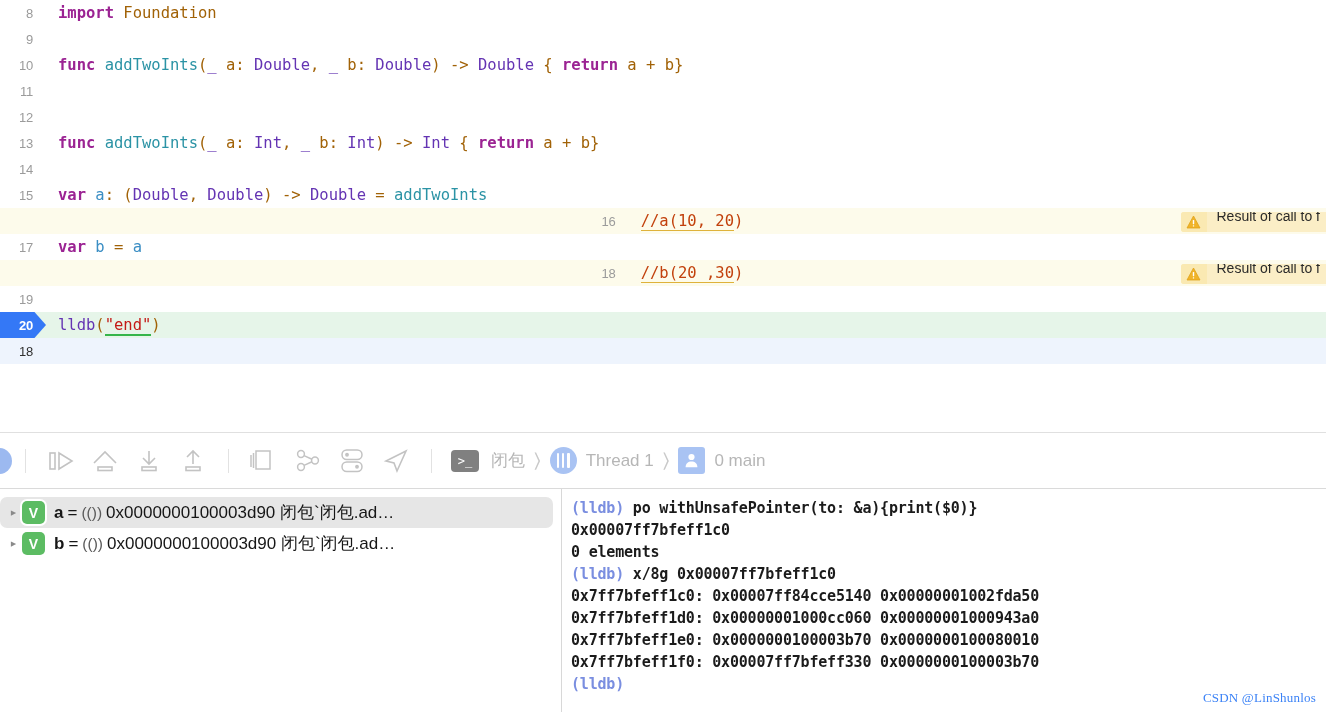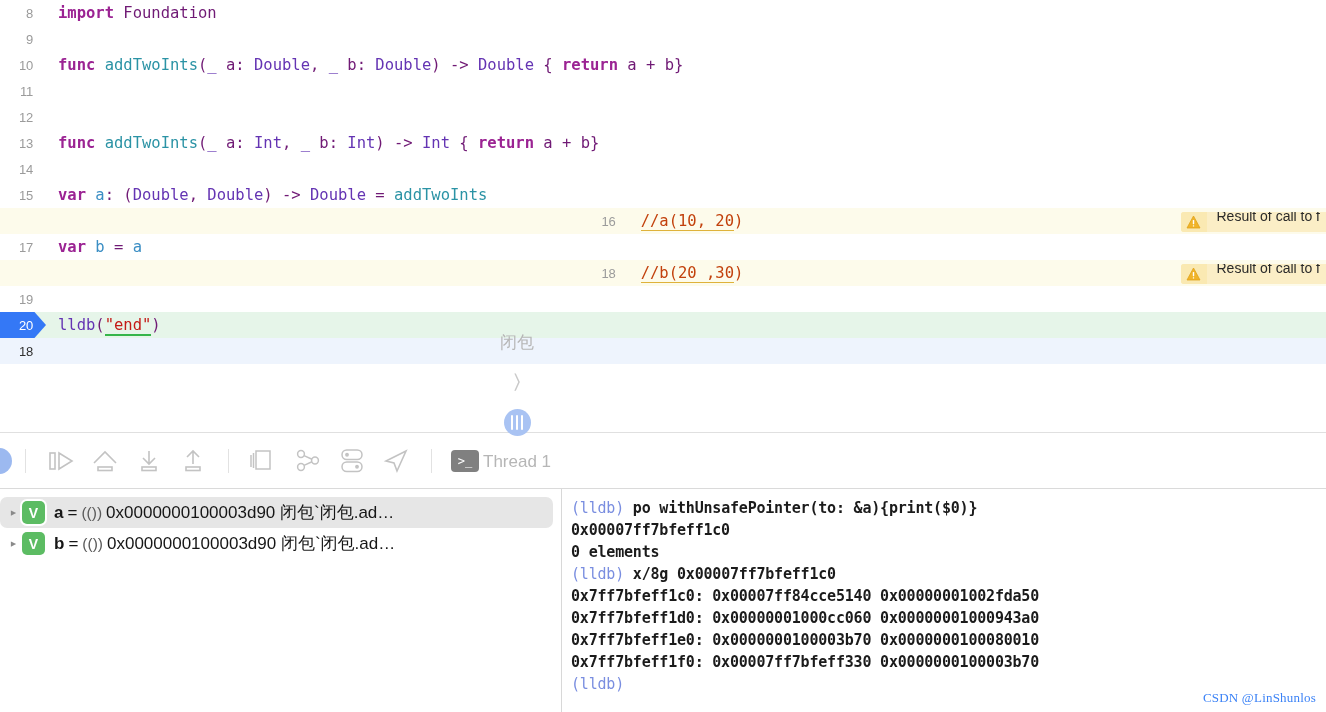--- a/index.html
+++ b/index.html
@@ -29,28 +29,28 @@
   .ln-hl-warn { background:#fdfbeb;justify-content:center; }
   .ln-hl-exec { background:#e6f5e9; }
   .ln-hl-cur  { background:#eef4fd; }
 
   
   .exec-marker {
     position:absolute; left:0; top:0; width:46px; height:26px;
     background:#3478f6; z-index:1;
     clip-path:polygon(0 0, 75% 0, 100% 50%, 75% 100%, 0 100%);
   }
-  .exec-marker + .gutter { color:#ffffff; font-weight:400; }
+  .exec-marker + .gutter { color:#ffffff; font-weight:700; }
   .ln-hl-cur .gutter { color:#30302f; font-weight:400; }
 
   
   .kw   { color:#9b2393; font-weight:700; }
   .fn   { color:#2b93a5; }
   .type { color:#6434b3; }
-  .plain{ color:#701a75; }
+  .plain{ color:#a16207; }
   .pl   { color:#6434b3; }
   .str  { color:#c41a16; }
   .cmt  { color:#c2410c; }
   .var-nm { color:#3b8ec4; }
 
   .str-underline { border-bottom:2px solid #35b54a; padding-bottom:0px; }
   .cmt-ul { border-bottom:1.8px solid #dfb23a; }
 
   
   .warn-badge {
@@ -85,22 +85,22 @@
     color:#c3c3c3;
   }
   .dbg-ico svg { display:block; }
   .console-toggle {
     width:28px; height:22px; background:#808080; border-radius:4px;
     display:flex; align-items:center; justify-content:center;
     color:#fff; font-family:"DejaVu Sans Mono",monospace; font-size:12px;
     margin-left:6px; line-height:1;
   }
   .crumb {
-    display:flex; align-items:center; gap:16px; margin-left:4px;
-    font-size:17px; color:#b6b6b6;flex-direction:column;
+    display:flex; align-items:center; gap:9px; margin-left:12px;
+    font-size:17px; color:#b6b6b6;
   }
   .crumb-chev { color:#c9c9c9; font-size:20px; font-weight:300; }
   .thread-dot {
     width:27px; height:27px; border-radius:50%; background:#a9c3f3;
     display:flex; align-items:center; justify-content:center;
   }
   .thread-dot .bars { display:flex; gap:2.5px; }
   .thread-dot .bars i { display:block; width:2.6px; height:15px; background:#fff; border-radius:1px; }
   .person-chip {
     width:27px; height:27px; border-radius:3px; background:#a9c3f3;
@@ -137,21 +137,21 @@
 
   .console-pane {
     flex:1; background:#ffffff; position:relative; overflow:hidden;
     padding:8px 0 0 9px;
   }
   .con-line {
     font-family:"DejaVu Sans Mono","Liberation Mono",monospace;
     font-size:15px; line-height:22px; white-space:pre; color:#1b1b1b;
     font-weight:700; letter-spacing:-0.2px;
   }
-  .prompt { color:#7a8ee0; font-weight:400; }
+  .prompt { color:#7a8ee0; font-weight:700; }
 
   .watermark {
     position:absolute; right:10px; bottom:6px; font-size:13px; color:#3b82f6;
     font-family:Liberation Serif, serif; letter-spacing:0.2px;
   }
 </style>
 </head>
 <body>
 
 <div class="app">

